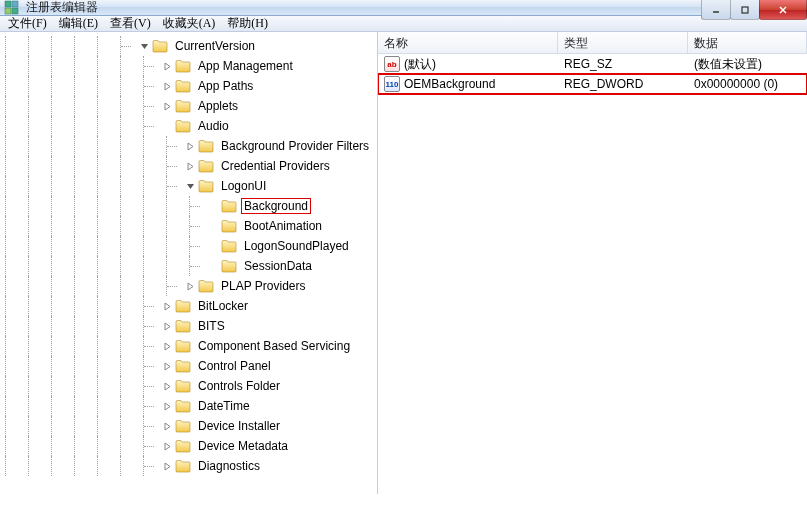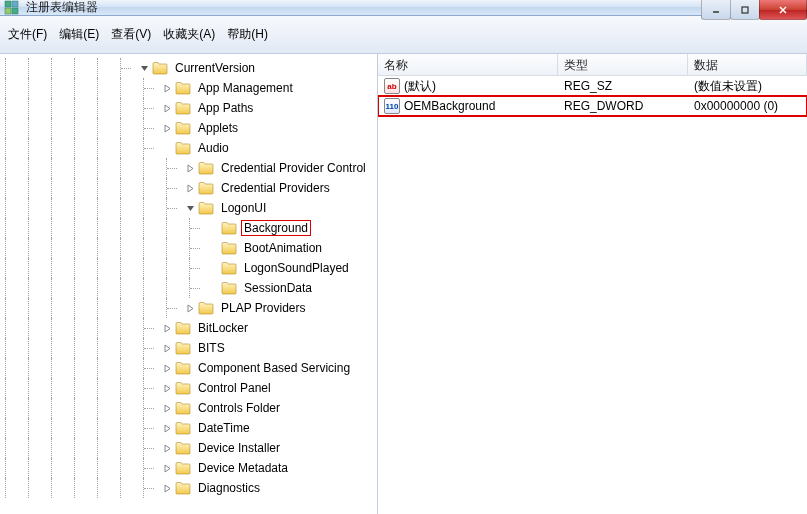--- a/index.html
+++ b/index.html
@@ -8,21 +8,21 @@
 
 .titlebar { height: 16px; background: linear-gradient(to bottom, #f0f5fb 0%, #d5e4f5 45%, #c1d6ee 46%, #d9e7f7 100%); border-bottom: 1px solid #8aa9cc; display: flex; align-items: center; padding: 0 4px; position: relative; }
 .titlebar .app-icon { width: 16px; height: 16px; margin-right: 6px; }
 .titlebar .title-text { color: #1a1a1a; font-size: 12px; flex: 1; }
 .win-controls { position: absolute; right: 0; top: 0; display: flex; }
 .win-btn { width: 30px; height: 20px; border: 1px solid rgba(0,0,0,0.25); border-top: none; background: linear-gradient(to bottom,#e9eff7,#c9d8ec); display:flex; align-items:center; justify-content:center; border-radius: 0 0 3px 3px; margin-left:-1px;}
 .win-btn.close { width: 48px; background: linear-gradient(to bottom,#e77,#c43 50%,#b22 51%,#d55); color:#fff; }
 .win-btn svg { width: 10px; height: 10px; }
 
 
-.menubar { height: 38px; background: linear-gradient(to bottom,#f7f9fd,#e2e9f4); border-bottom: 1px solid #c0cde0; display: flex; align-items: center; padding: 0 2px; }
+.menubar { height: 16px; background: linear-gradient(to bottom,#f7f9fd,#e2e9f4); border-bottom: 1px solid #c0cde0; display: flex; align-items: center; padding: 0 2px; font-family: Liberation Serif, serif; }
 .menubar .menu-item { padding: 3px 6px; cursor: default; }
 
 
 .main { display: flex; height: calc(100% - 52px); }
 .tree-pane { width: 378px; border-right: 1px solid #c0cde0; overflow: auto; background: #fff; position: relative; }
 .list-pane { flex: 1; background: #fff; display: flex; flex-direction: column; }
 
 
 .tree { padding: 4px 0; }
 .tree-node { display: flex; align-items: center; height: 20px; white-space: nowrap; cursor: default; }
@@ -199,21 +199,21 @@
           <span class="tree-indent"></span>
           <span class="tree-indent branch"></span>
           <span class="expander">
             <svg viewBox="0 0 9 9">
               <path d="M2 1 L7 4.5 L2 8 Z" fill="none" stroke="#888" stroke-width="1"></path>
             </svg>
           </span>
           <svg class="folder-icon" viewBox="0 0 16 14">
             <path d="M1 3 L1 12 Q1 13 2 13 L14 13 Q15 13 15 12 L15 4 Q15 3 14 3 L7 3 L6 1.5 L2 1.5 Q1 1.5 1 3 Z" fill="url(#folderGrad)" stroke="#b38a1f" stroke-width="0.6"></path>
           </svg>
-          <span class="label">Credential Provider Control</span>
+          <span class="label">Background Provider Filters</span>
         </div>
         <div class="tree-node">
           <span class="tree-indent"></span>
           <span class="tree-indent"></span>
           <span class="tree-indent"></span>
           <span class="tree-indent"></span>
           <span class="tree-indent"></span>
           <span class="tree-indent"></span>
           <span class="tree-indent"></span>
           <span class="tree-indent branch"></span>

